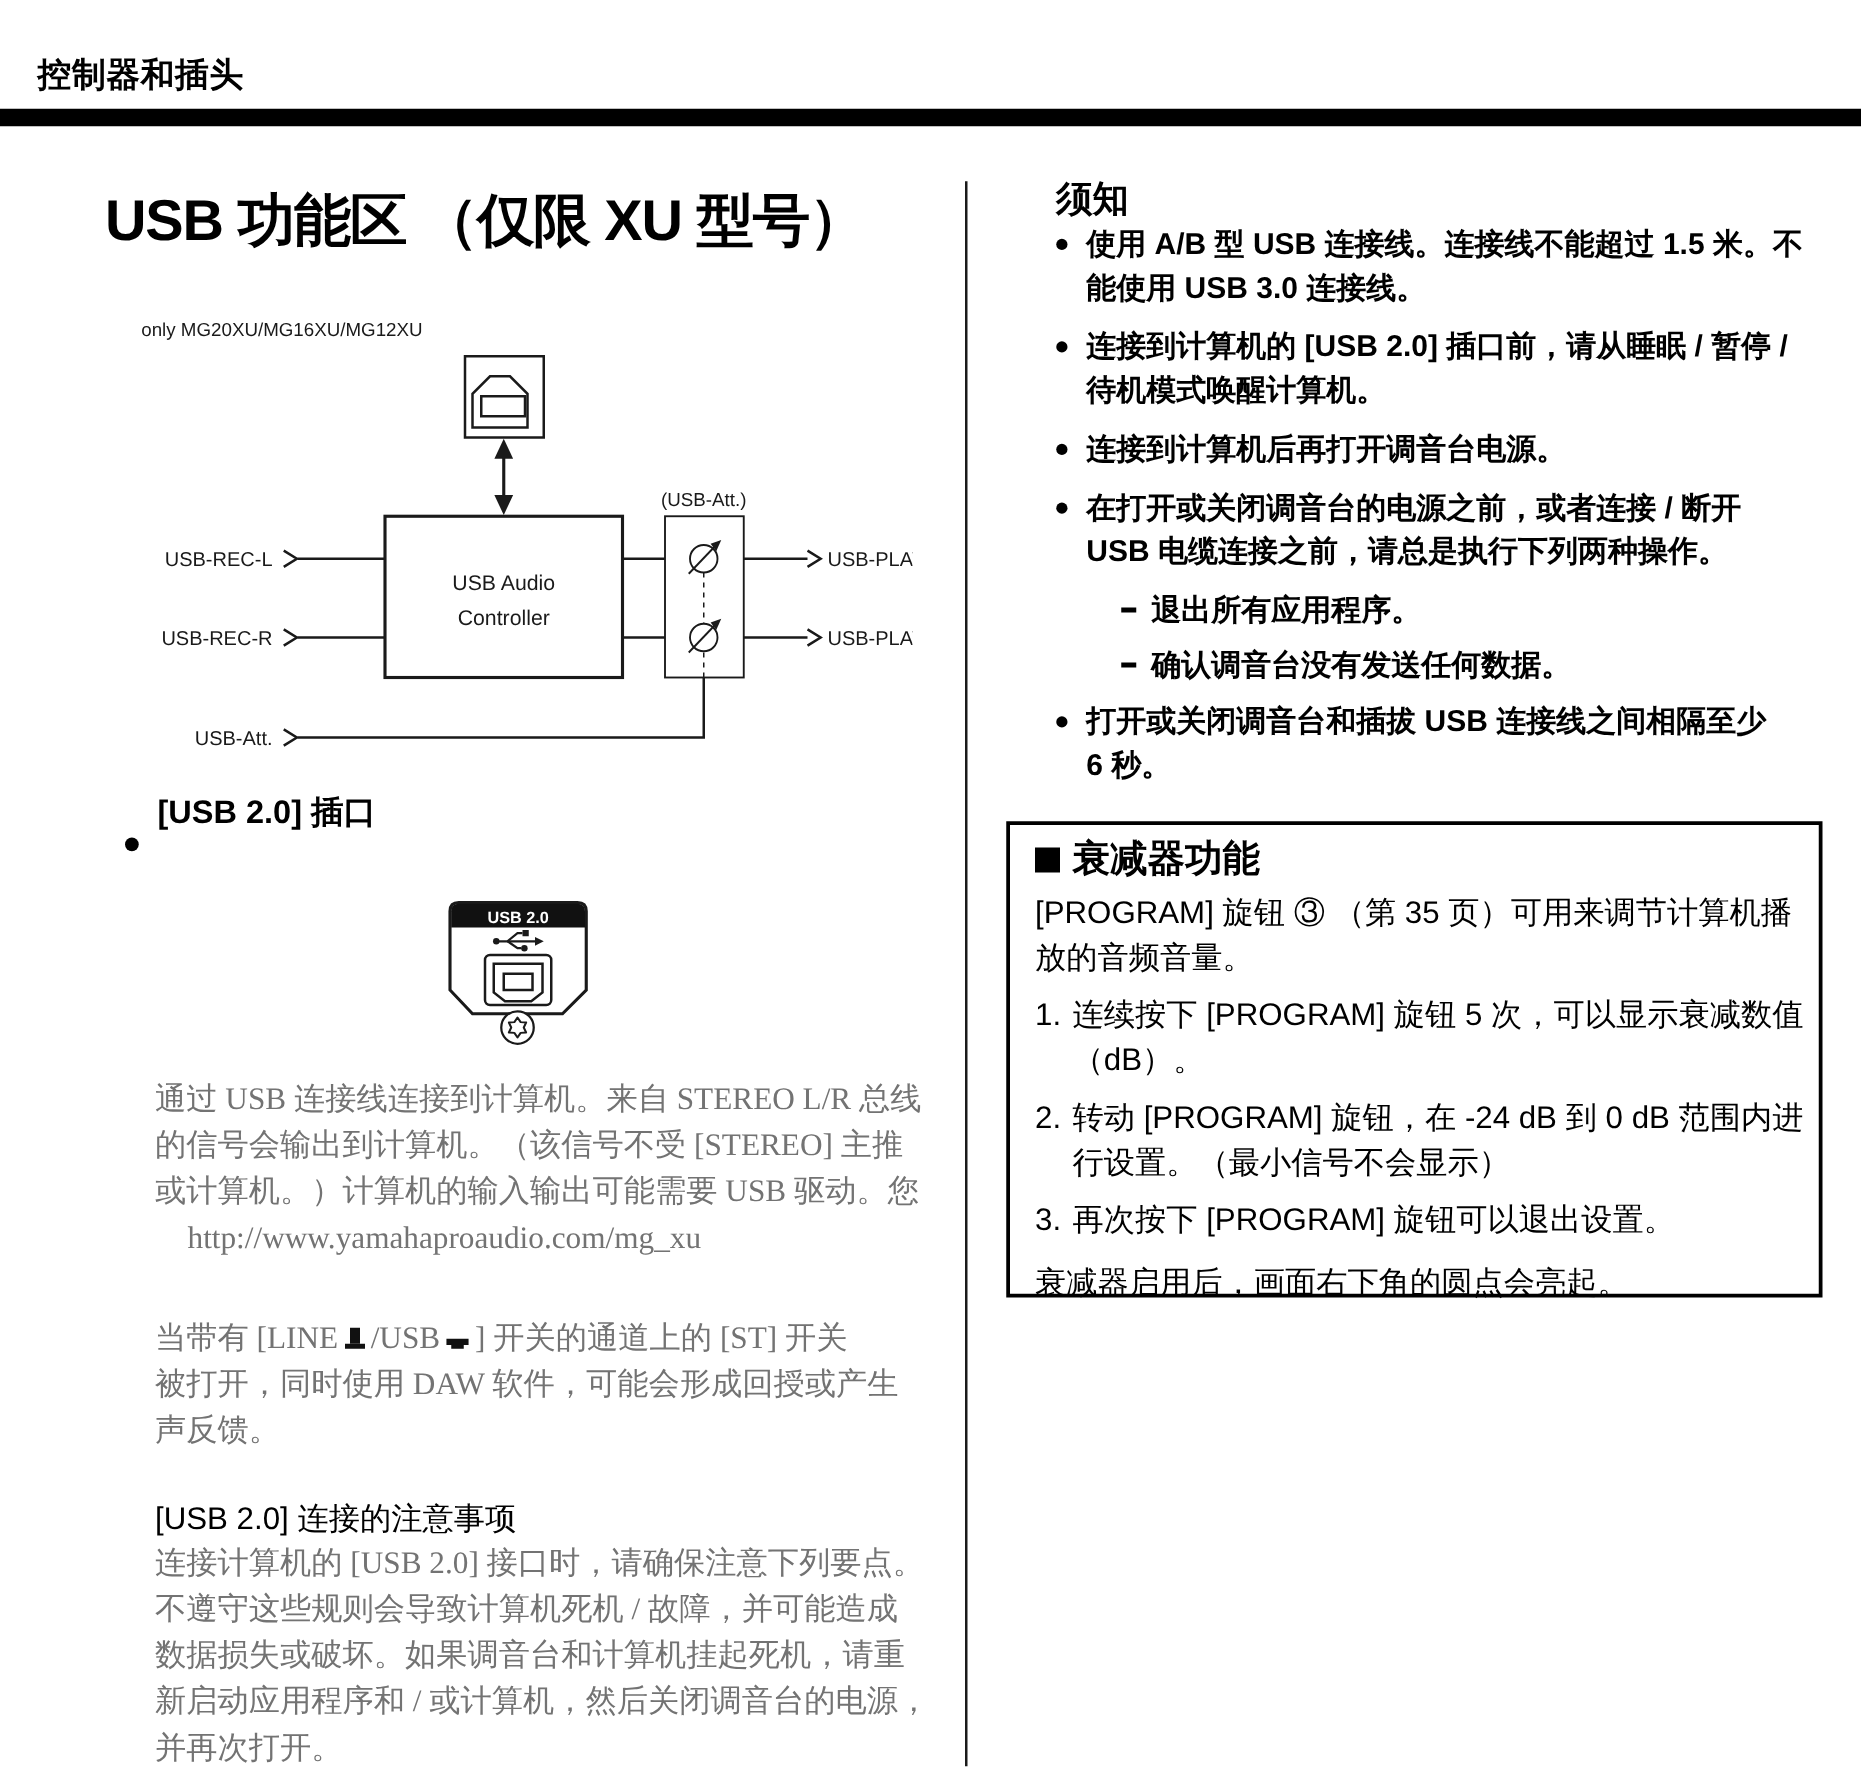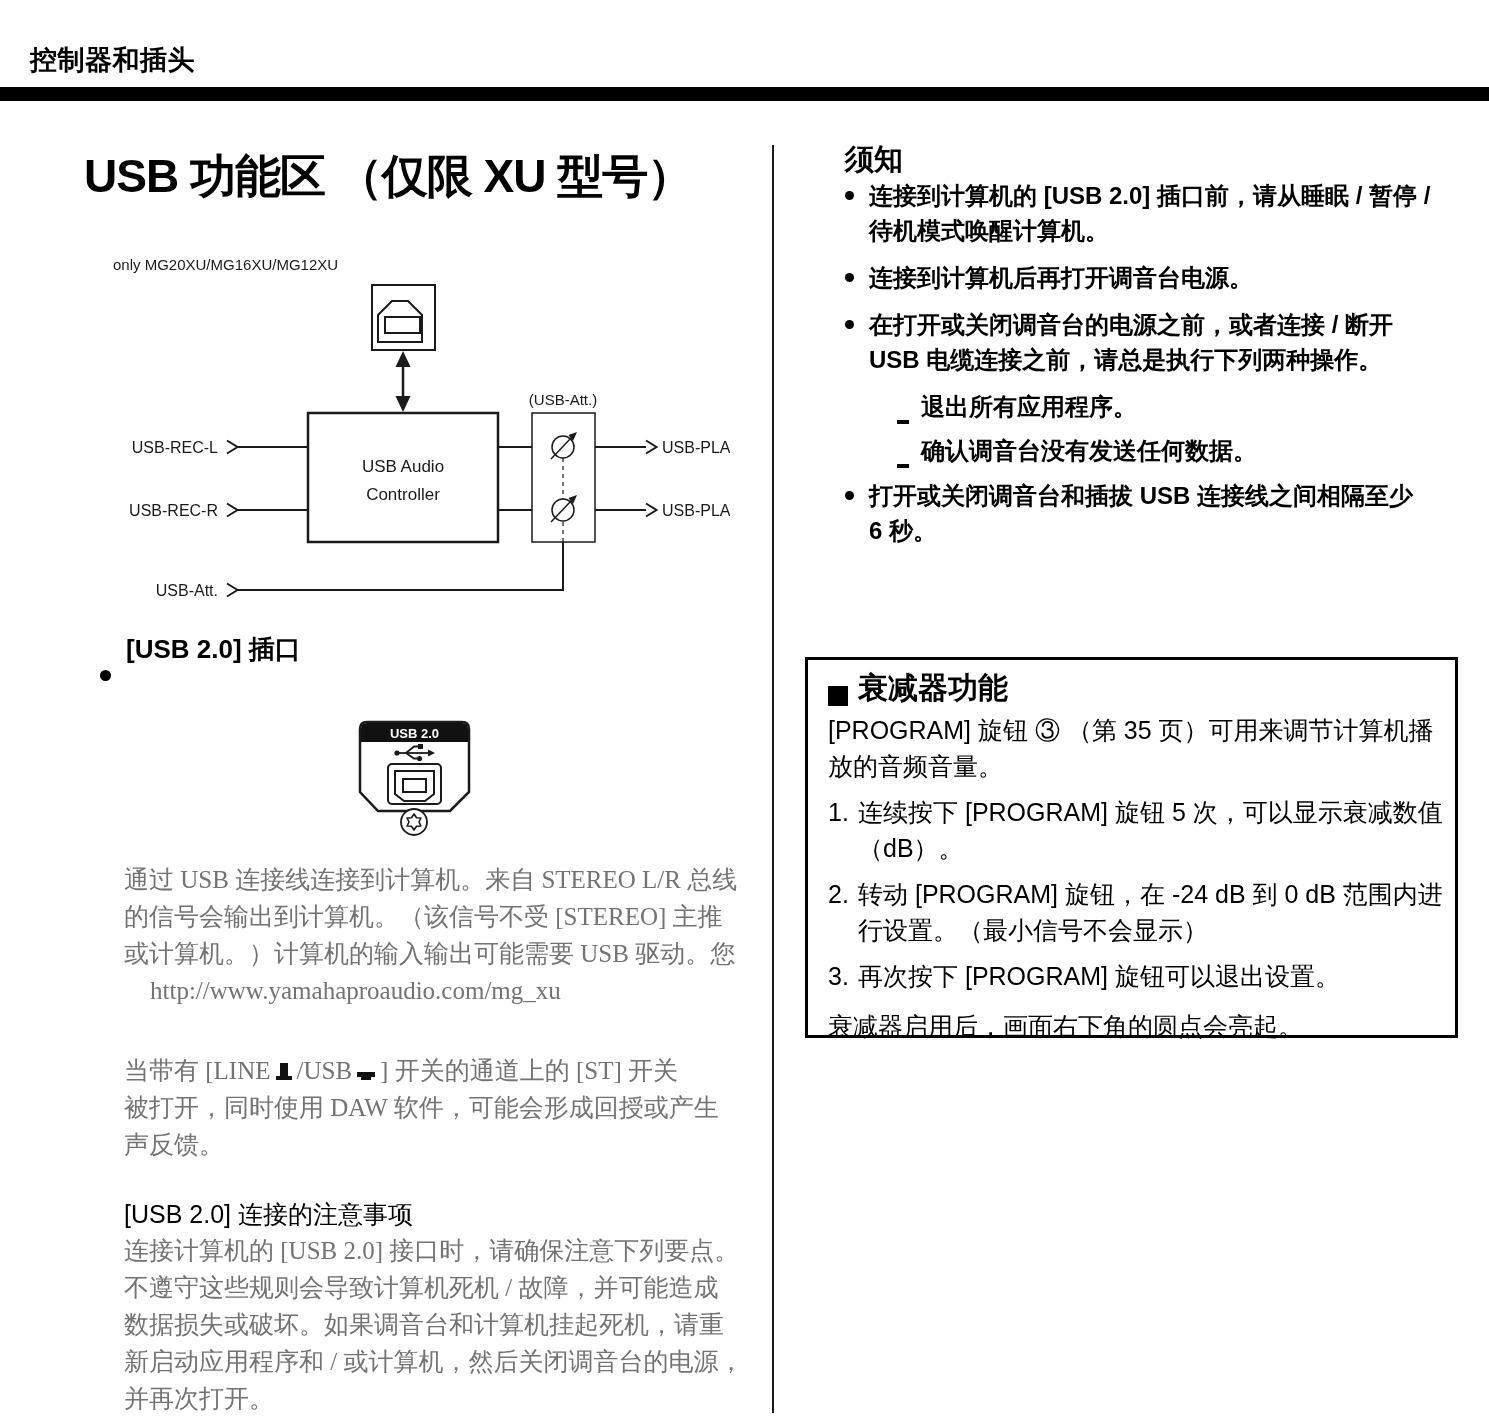--- a/index.html
+++ b/index.html
@@ -25,26 +25,26 @@
   
   .sw{display:inline-block;vertical-align:-2px;margin:0 5px;}
   
   .notice-title{position:absolute;left:845px;top:140px;font-size:29px;font-weight:bold;}
   .notice-list{position:absolute;left:845px;top:178px;width:620px;font-size:24px;font-weight:bold;line-height:35px;}
   .n-item{display:flex;margin-bottom:12px;}
   .n-marker{width:24px;flex:0 0 24px;}
   .n-dot{width:9px;height:9px;border-radius:50%;background:#000;margin-top:13px;}
   .n-lines{white-space:nowrap;}
   .sub-list{margin:4px 0 10px 52px;}
-  .s-item{display:flex;margin-bottom:9px;align-items:flex-end;}
+  .s-item{display:flex;margin-bottom:9px;}
   .s-dash{width:12px;height:4px;background:#000;margin-top:15px;margin-right:12px;flex:0 0 12px;}
   
   .att-box{position:absolute;left:805px;top:657px;width:653px;height:381px;border:3px solid #000;
            box-sizing:border-box;padding:10px 20px 0 20px;font-size:25px;line-height:36px;}
-  .att-title-row{display:flex;align-items:flex-end;}
+  .att-title-row{display:flex;align-items:center;}
   .att-square{width:20px;height:20px;background:#000;margin-right:10px;flex:0 0 20px;}
   .att-title{font-size:30px;font-weight:bold;}
   .att-intro{margin-top:6px;white-space:nowrap;}
   .att-step{display:flex;margin-top:10px;}
   .att-num{width:30px;flex:0 0 30px;}
   .att-footer{margin-top:14px;white-space:nowrap;}
   svg text{fill:#1a1a1a;font-family:"Liberation Sans",sans-serif;}
   svg .ln{stroke:#1a1a1a;fill:none;}
 </style>
 </head>
@@ -170,20 +170,29 @@
   </div>
 
   <div class="notice-title">须知</div>
 
   <div class="notice-list">
     <div class="n-item">
       <div class="n-marker">
           <div class="n-dot"></div>
         </div>
       <div class="n-lines">
+        <div>使用 A/B 型 USB 连接线。连接线不能超过 1.5 米。不</div>
+        <div>能使用 USB 3.0 连接线。</div>
+      </div>
+    </div>
+    <div class="n-item">
+      <div class="n-marker">
+          <div class="n-dot"></div>
+        </div>
+      <div class="n-lines">
         <div>连接到计算机的 [USB 2.0] 插口前，请从睡眠 / 暂停 /</div>
         <div>待机模式唤醒计算机。</div>
       </div>
     </div>
     <div class="n-item">
       <div class="n-marker">
           <div class="n-dot"></div>
         </div>
       <div class="n-lines">
         <div>连接到计算机后再打开调音台电源。</div>

